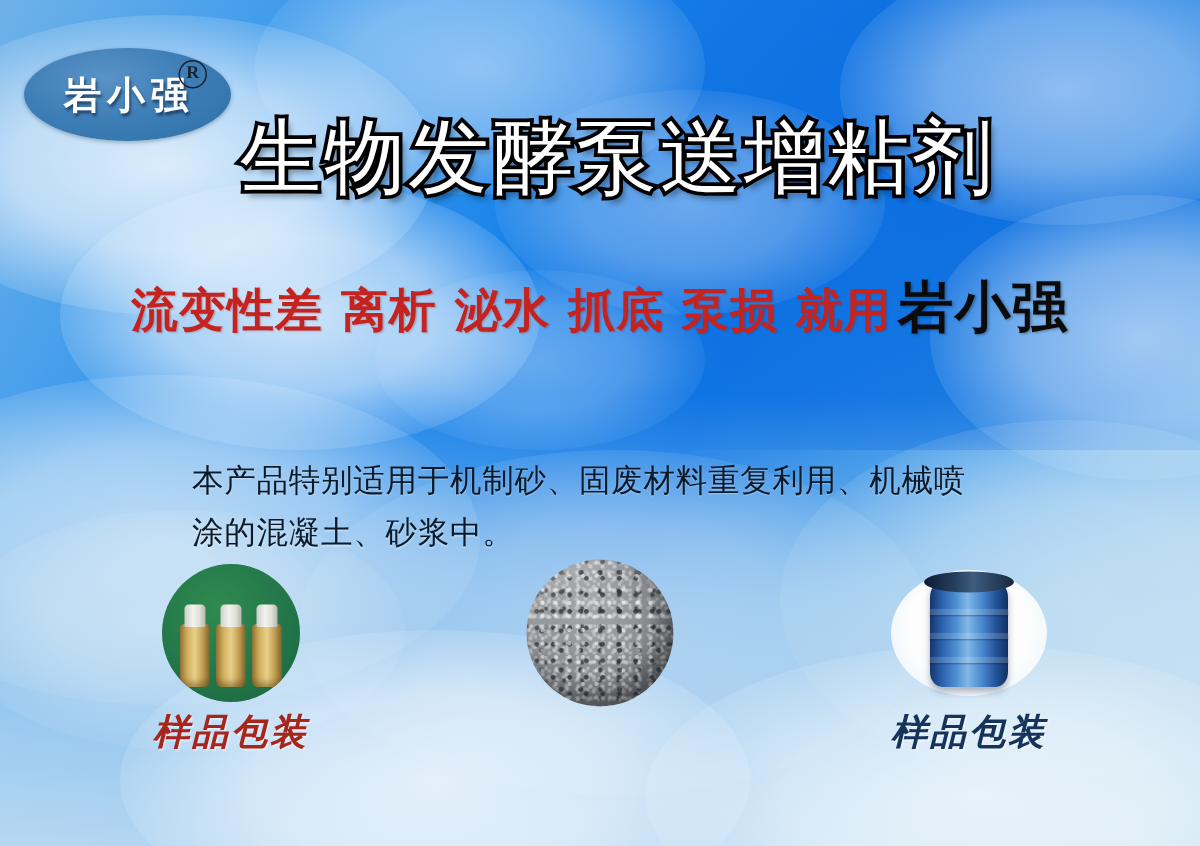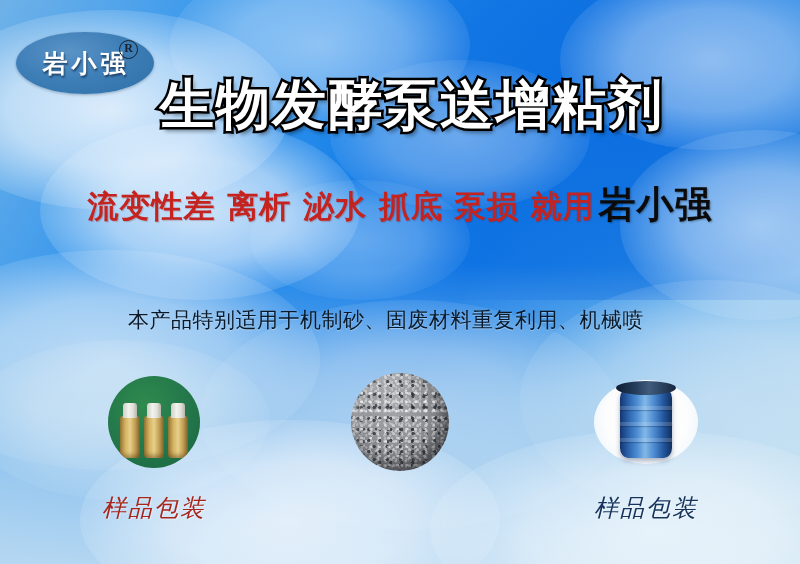--- a/index.html
+++ b/index.html
@@ -108,21 +108,21 @@
 
   
   .main-title {
     position: absolute;
     left: 0;
     right: 0;
     top: 78px;
     text-align: center;
     padding-left: 24px;
     font-size: 54px;
-    font-weight: bold;
+    font-weight: normal;
     letter-spacing: 2px;
     line-height: 1;
     color: #ffffff;
     -webkit-text-stroke: 5px #000000;
     paint-order: stroke fill;
     text-shadow: 3px 4px 4px rgba(0,0,0,0.45);
   }
 
   
   .subtitle-row {
@@ -278,23 +278,23 @@
     height: 4px;
     background: rgba(255,255,255,0.16);
     box-shadow: 0 1px 1px rgba(10,25,55,0.3);
   }
   .r1 { top: 18px; }
   .r2 { top: 34px; }
   .r3 { top: 50px; }
 
   
   .caption {
-    margin-top: 24px;
+    margin-top: 4px;
     font-size: 24px;
-    font-weight: normal;
+    font-weight: bold;
     font-style: italic;
     letter-spacing: 2px;
     line-height: 1;
   }
   .cap-red  { color: #a8251c; text-shadow: 1px 1px 1px rgba(255,255,255,0.45); }
   .cap-navy { color: #16335c; text-shadow: 1px 1px 1px rgba(255,255,255,0.45); }
 </style>
 </head>
 <body>
 
@@ -323,20 +323,21 @@
   </div>
 
   <div class="main-title">生物发酵泵送增粘剂</div>
 
   <div class="subtitle-row">
     <span class="sub-red">流变性差  离析  泌水  抓底  泵损  就用</span><span class="sub-black">岩小强</span>
   </div>
 
   <div class="body-copy">
     <span>本产品特别适用于机制砂、固废材料重复利用、机械喷</span>
+    <span class="line2">涂的混凝土、砂浆中。</span>
   </div>
 
   <div class="products">
 
     <div class="product">
       <div class="thumb-wrap">
         <div class="thumb-bottles">
           <span class="bottle b1"></span>
           <span class="bottle b2"></span>
           <span class="bottle b3"></span>

